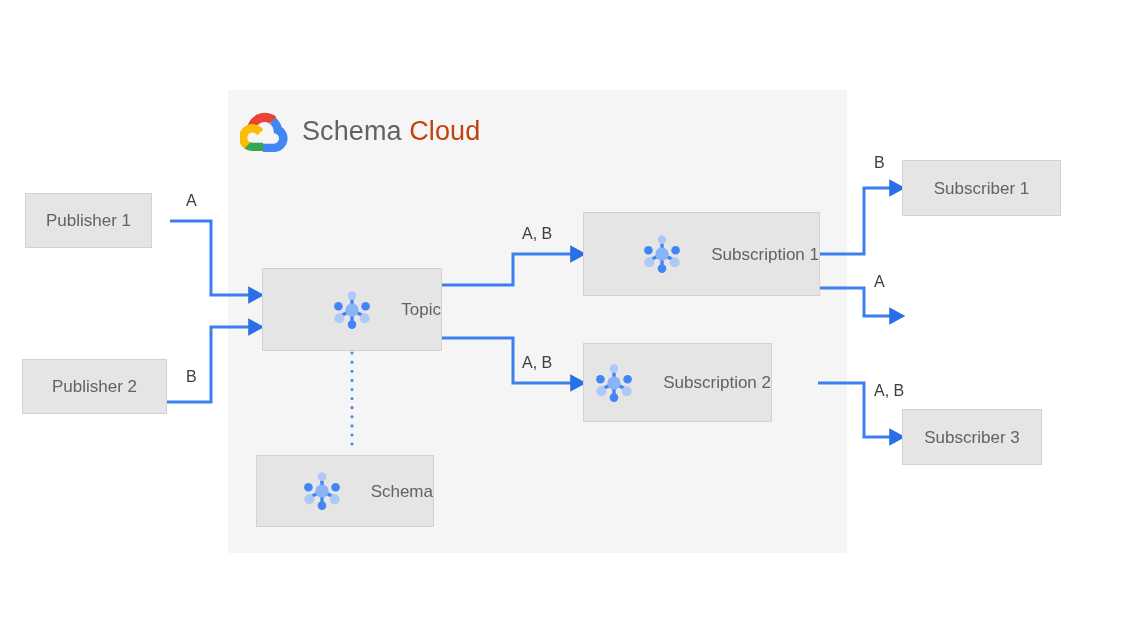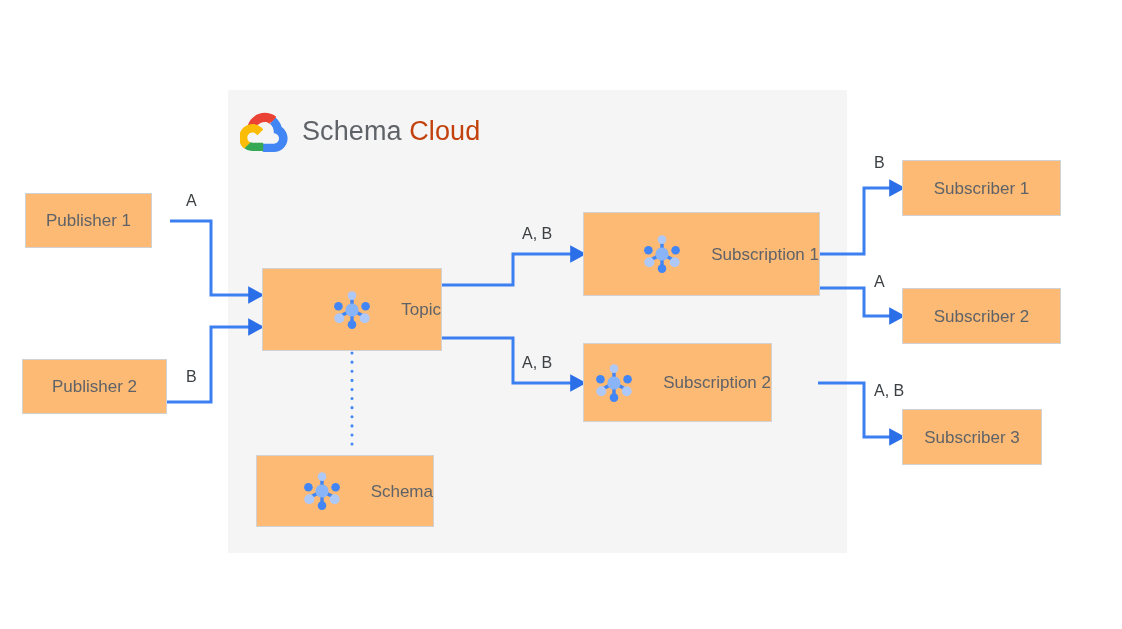--- a/index.html
+++ b/index.html
@@ -46,21 +46,21 @@
     letter-spacing: 0.1px;
     white-space: nowrap;
     line-height: 1;
   }
   .brand-text .b-strong { font-weight: 400; }
   .brand-text .b-light { font-weight: 300; color: #c2410c; }
 
   .node {
     position: absolute;
     box-sizing: border-box;
-    background: #fdba74;
+    background: #e5e5e5;
     border: 1px solid #d2d2d2;
     display: flex;
     align-items: center;
     justify-content: center;
   }
   .node.with-icon {
     justify-content: flex-end;
   }
   .node-label {
     font-size: 17px;
@@ -213,23 +213,20 @@
       <circle cx="12.3" cy="33.2" r="5" fill="#aec9f8"></circle>
       <circle cx="37.7" cy="33.2" r="5" fill="#aec9f8"></circle>
     </svg>
     <span class="node-label">Subscription 2</span>
   </div>
 
   <div class="node" style="left:902px; top:160px; width:159px; height:56px;">
     <span class="node-label">Subscriber 1</span>
   </div>
 
-  <div class="node" style="left:902px; top:288px; width:159px; height:56px;">
-    <span class="node-label">Subscriber 2</span>
-  </div>
 
   <div class="node" style="left:902px; top:409px; width:140px; height:56px;">
     <span class="node-label">Subscriber 3</span>
   </div>
 
   <div class="edge-label" style="left:186px; top:193px;">A</div>
   <div class="edge-label" style="left:186px; top:369px;">B</div>
   <div class="edge-label" style="left:522px; top:226px;">A, B</div>
   <div class="edge-label" style="left:522px; top:355px;">A, B</div>
   <div class="edge-label" style="left:874px; top:155px;">B</div>

